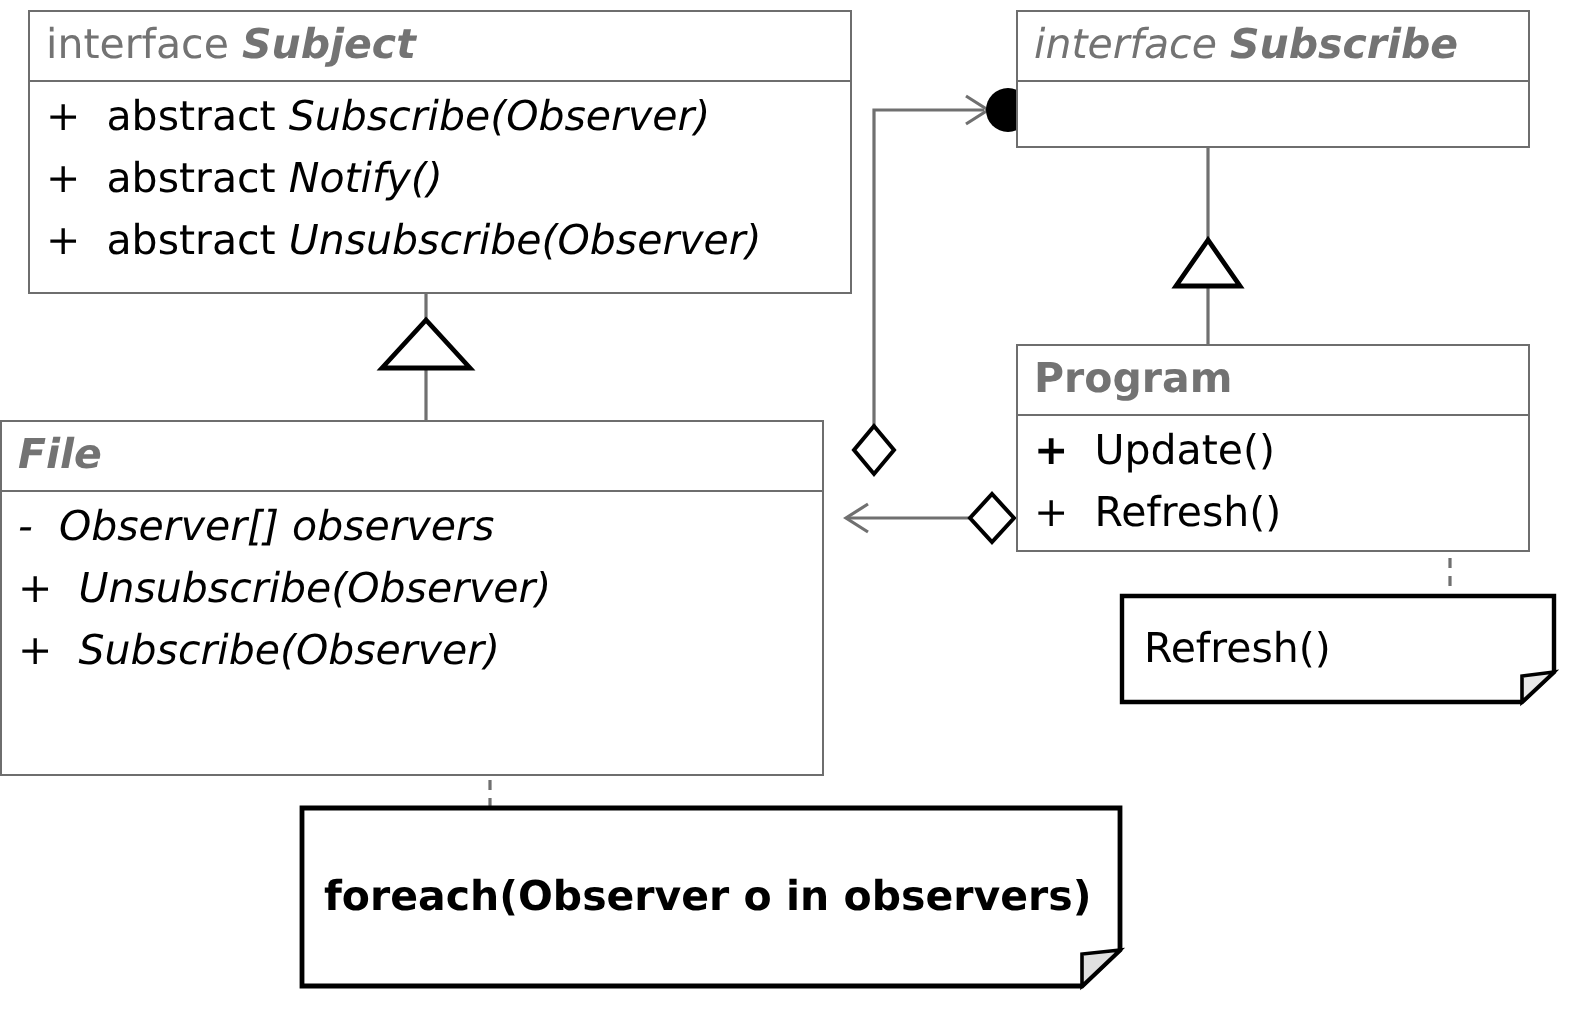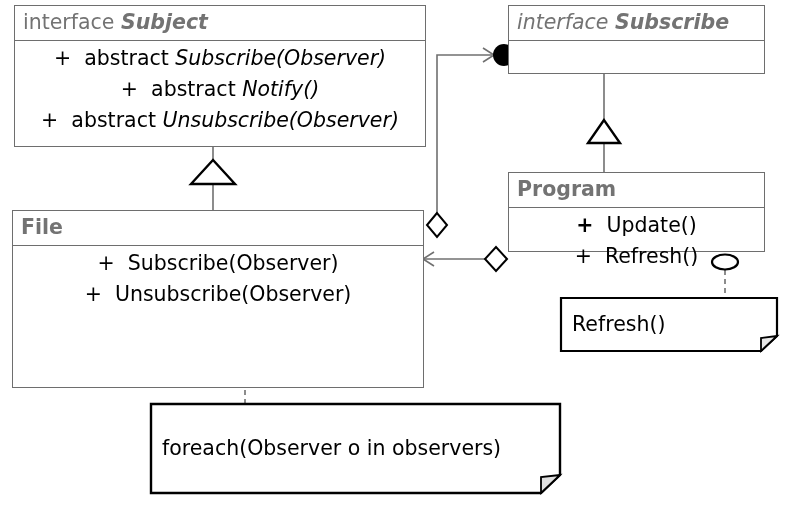--- a/index.html
+++ b/index.html
@@ -46,21 +46,20 @@
   .uml-members {
     box-sizing: border-box;
     padding: 2px 8px 4px 8px;
   }
   .uml-member {
     font-size: 20.5px;
     line-height: 1.42;
     color: #000000;
     white-space: nowrap;
     padding: 1px 0 1px 0;
-    text-align: center;
   }
   .uml-member .sig-italic { font-style: italic; }
   .uml-member .plus-bold  { font-weight: bold; }
   .note-box {
     position: absolute;
     box-sizing: border-box;
     background: #ffffff;
     z-index: 2;
   }
   .note-box svg {
@@ -156,63 +155,67 @@
       </div>
     </div>
   </div>
 
   <div class="uml-box" style="left:508px; top:5px; width:257px; height:69px;">
     <div class="uml-title italic">
       <span>interface</span><span>&nbsp;</span><span class="b">Subscribe</span>
     </div>
   </div>
 
-  <div class="uml-box" style="left:508px; top:172px; width:257px; height:80px;">
+  <div class="uml-box" style="left:508px; top:172px; width:257px; height:104px;">
     <div class="uml-title bold">
       <span>Program</span>
     </div>
     <div class="uml-members">
       <div class="uml-member">
         <span class="plus-bold">+</span>
         <span>&nbsp;</span><span>Update()</span>
       </div>
       <div class="uml-member">
         <span>+</span>
         <span>&nbsp;</span><span>Refresh()</span>
       </div>
     </div>
   </div>
 
-  <div class="uml-box" style="left:12px; top:210px; width:412px; height:178px;">
+  <div class="uml-box" style="left:0; top:210px; width:412px; height:178px;font-style:italic;">
     <div class="uml-title bold">
       <span>File</span>
     </div>
     <div class="uml-members">
       <div class="uml-member">
+        <span>-</span>
+        <span>&nbsp;</span><span>Observer[] observers</span>
+      </div>
+      <div class="uml-member">
+        <span>+</span>
+        <span>&nbsp;</span><span>Unsubscribe(Observer)</span>
+      </div>
+      <div class="uml-member">
         <span>+</span>
         <span>&nbsp;</span><span>Subscribe(Observer)</span>
-      </div>
-      <div class="uml-member">
-        <span>+</span>
-        <span>&nbsp;</span><span>Unsubscribe(Observer)</span>
       </div>
     </div>
   </div>
 
   <div class="note-box" style="left:560px; top:297px; width:218px; height:55px;">
     <svg width="218" height="55" viewBox="0 0 218 55">
       <path d="M 1 1 L 217 1 L 217 39 L 201 54 L 1 54 Z" fill="#ffffff" stroke="#000000" stroke-width="2.2" stroke-linejoin="miter"></path>
       <path d="M 217 39 L 201 41 L 201 54 Z" fill="#e8e8e8" stroke="#000000" stroke-width="1.8" stroke-linejoin="miter"></path>
     </svg>
     <div class="note-text">
       <div class="note-line">Refresh()</div>
     </div>
   </div>
 
-  <div class="note-box" style="left:150px; top:403px; width:411px; height:91px;">
+  <div class="note-box" style="left:150px; top:403px; width:411px; height:91px;font-weight:bold;">
     <svg width="411" height="91" viewBox="0 0 411 91">
       <path d="M 1 1 L 410 1 L 410 72 L 391 90 L 1 90 Z" fill="#ffffff" stroke="#000000" stroke-width="2.4" stroke-linejoin="miter"></path>
       <path d="M 410 72 L 391 74 L 391 90 Z" fill="#e0e0e0" stroke="#000000" stroke-width="1.8" stroke-linejoin="miter"></path>
     </svg>
     <div class="note-text">
       <div class="note-line">foreach(Observer o in observers)</div>
     </div>
   </div>
 
 </div>

